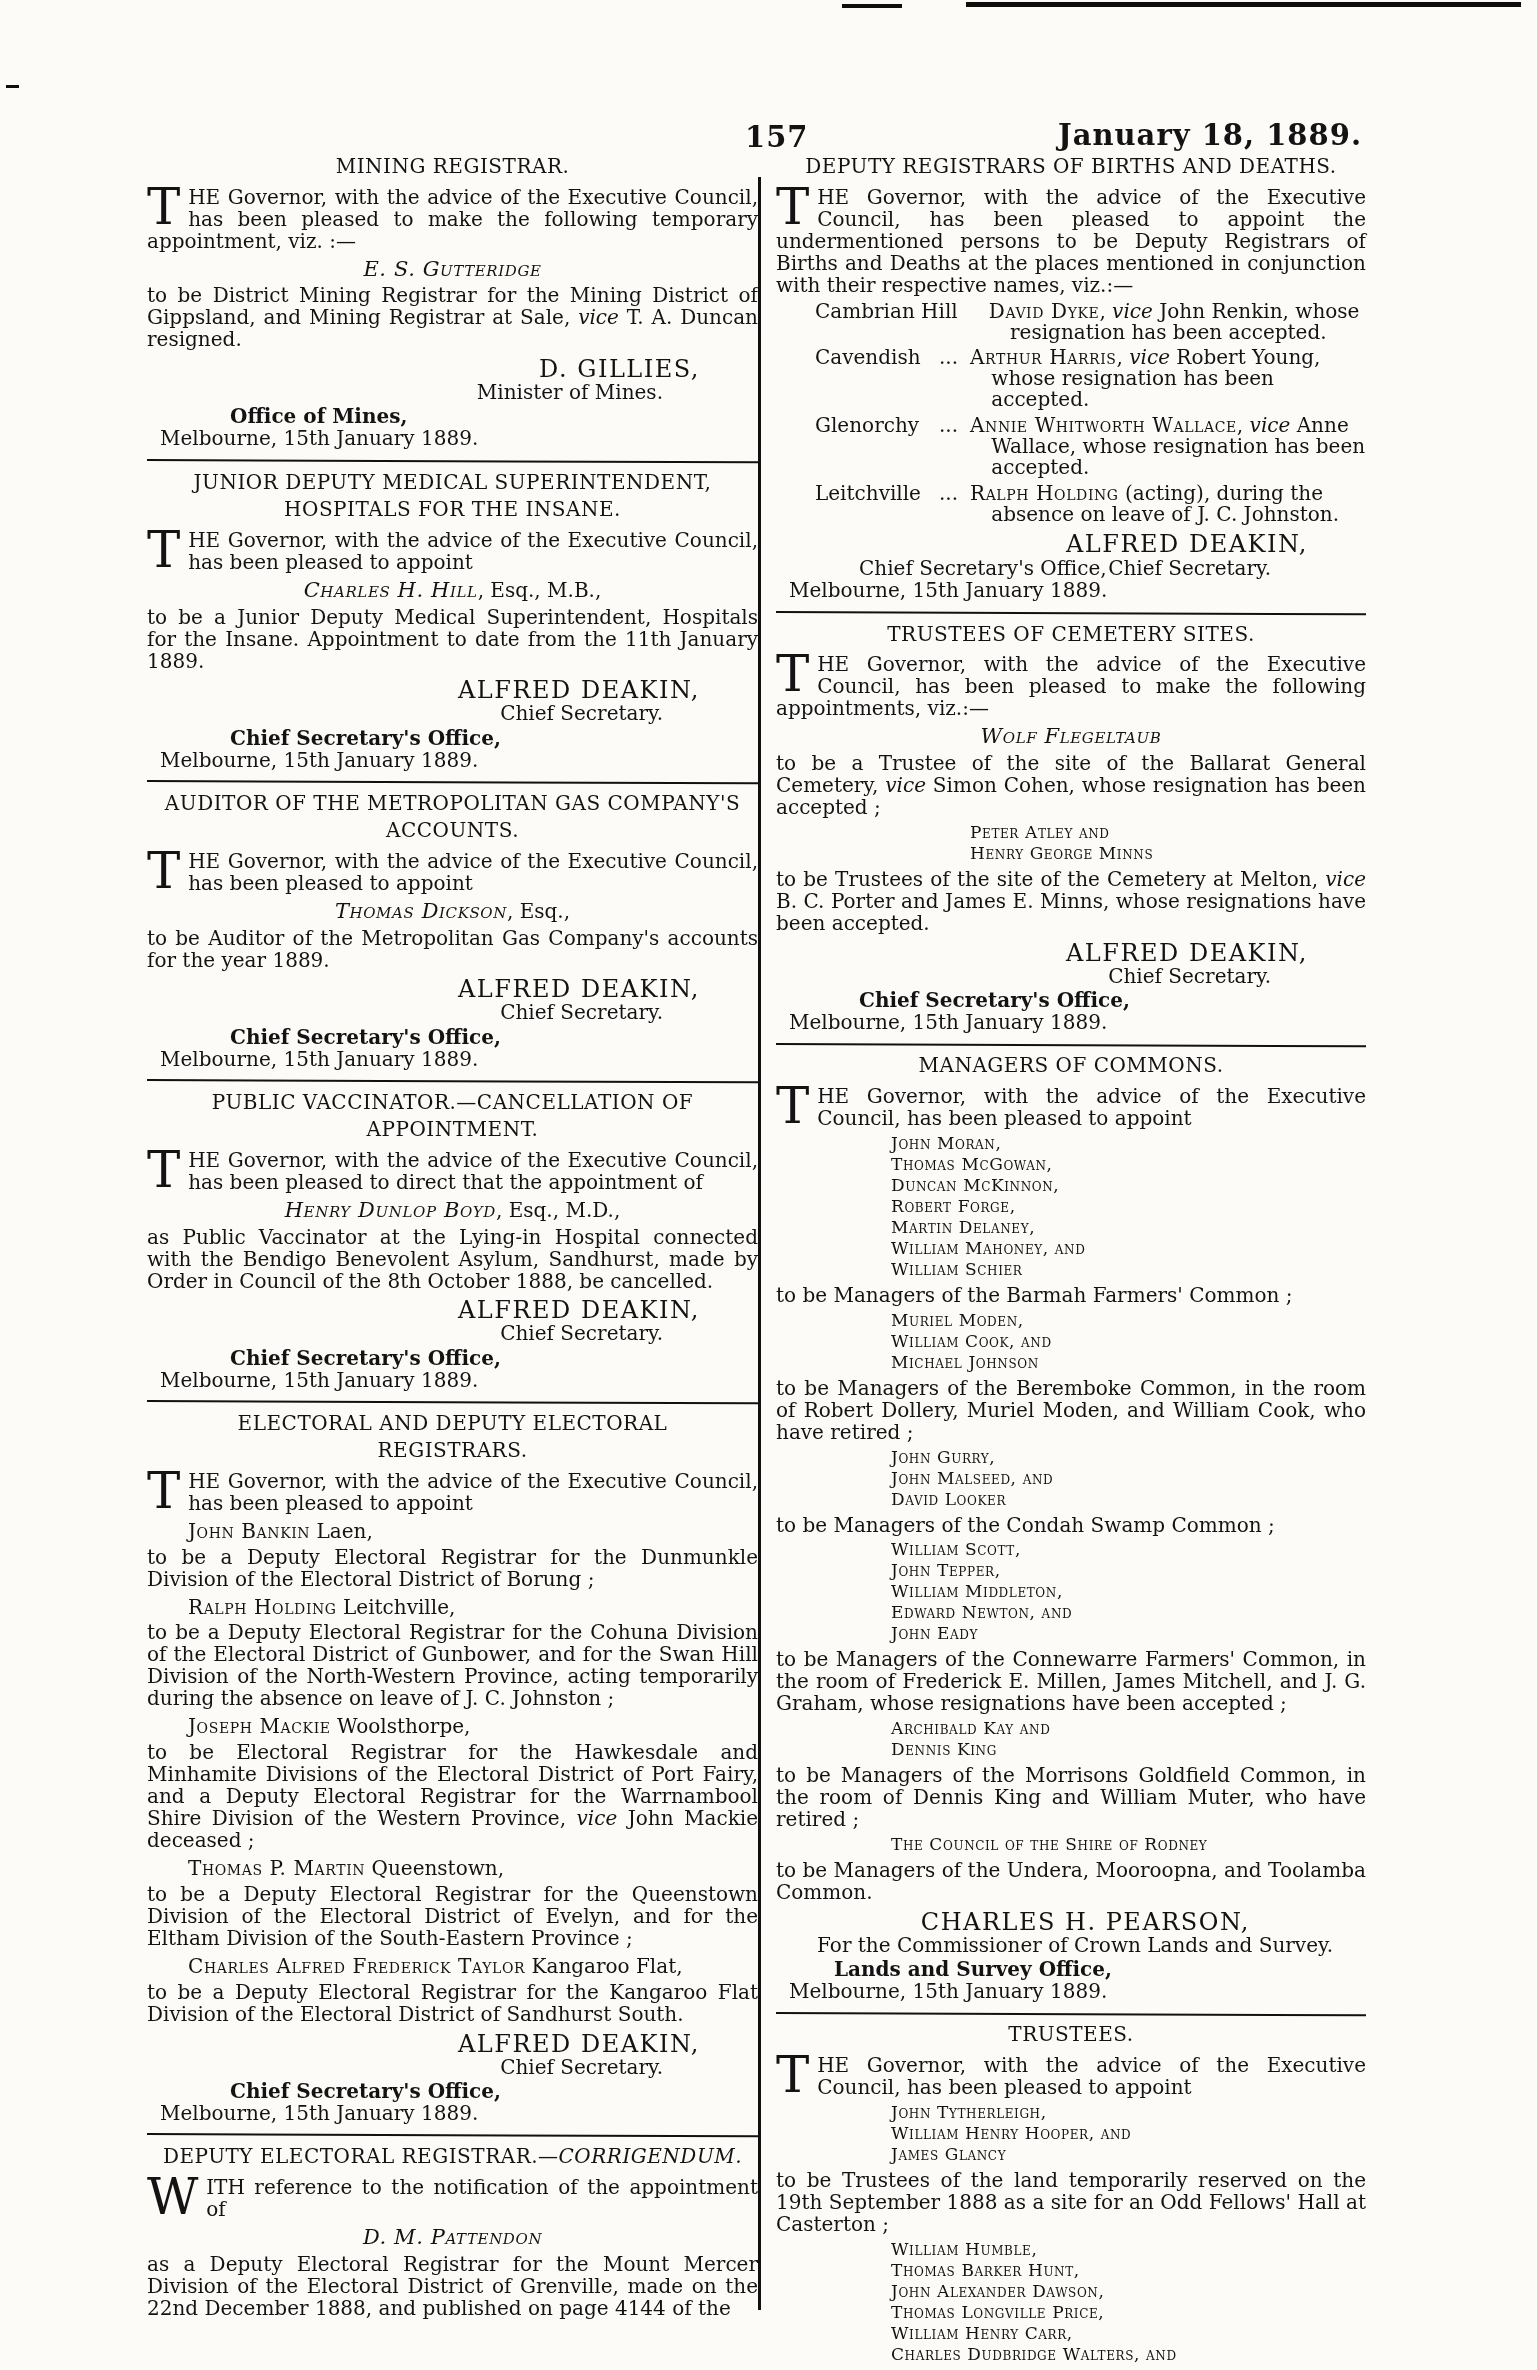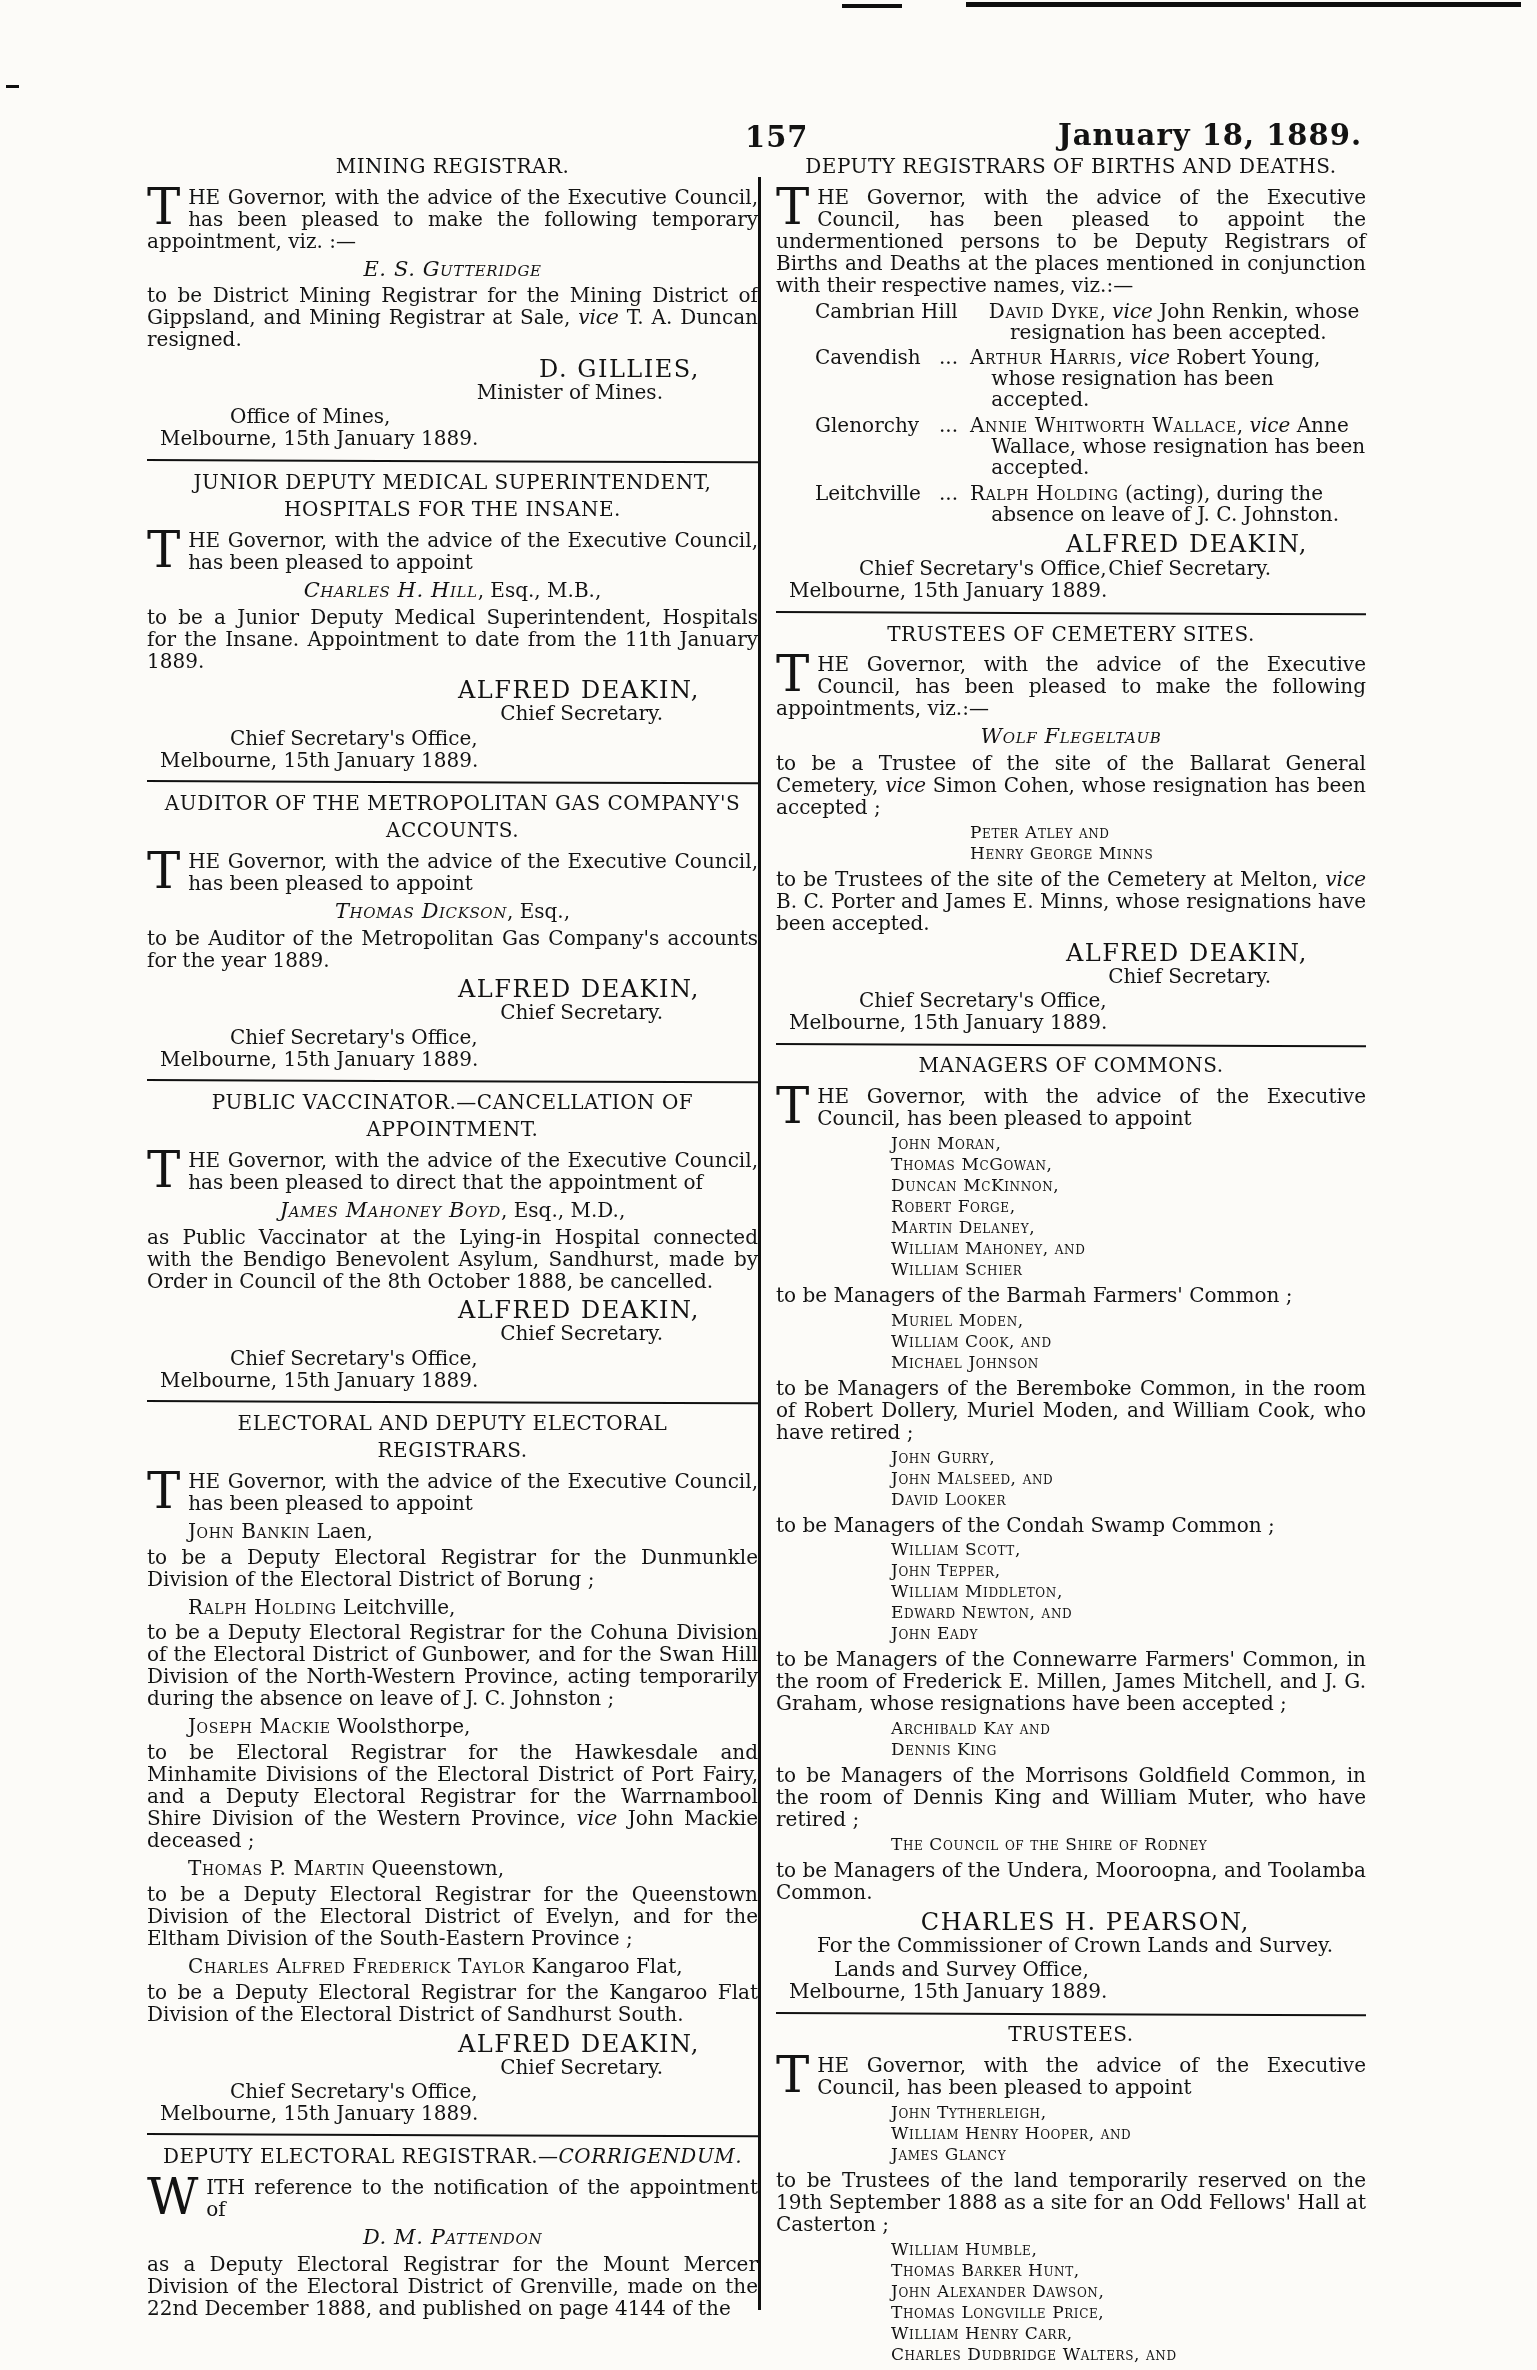--- a/index.html
+++ b/index.html
@@ -18,21 +18,21 @@
   .h1 { text-align:center; font-size:20px; line-height:27px; margin:1.9px 0 5.8px; letter-spacing:0.5px; clear:both; }
   .para { font-size:20px; line-height:22px; text-align:justify; margin:0 0 3.9px; }
   .dropcap { float:left; font-size:50px; line-height:39px; padding:1.9px 7.8px 0 0; }
   .cname { text-align:center; font-size:20px; margin:4.9px 0 3.9px; clear:both; }
   .sc { font-variant:small-caps; letter-spacing:0.6px; }
   .cname .sc { font-size:21px;font-style:italic; }
   .aname { margin:4.9px 0 2.9px 41px; font-size:20px; clear:both; }
   .sig-name { text-align:right; padding-right:58px; font-size:24px; line-height:26px; margin-top:5.8px; letter-spacing:1.5px; clear:both; }
   .sig-title { text-align:right; padding-right:95px; font-size:20px; line-height:21.3px; margin-bottom:1.9px; }
   .sig-title.wide { padding-right:33px; }
-  .office1 { margin-left:83px; font-size:20px; line-height:22px; }
+  .office1 { margin-left:83px; font-size:20px; line-height:22px;font-weight:bold; }
   .office2 { margin-left:13px; font-size:20px; line-height:22px; }
   .rule { border:none; border-top:2.9px solid #111; margin:9.7px 0 7.8px; transform:rotate(0.22deg); transform-origin:left center; clear:both; }
   .reg-row { display:flex; margin:4.9px 0; font-size:20px; line-height:21px; clear:both; }
   .reg-place { flex:0 0 124px; margin-left:39px; white-space:nowrap; }
   .reg-dots { flex:0 0 31px; }
   .reg-text { flex:1; padding-left:21.3px; text-indent:-21.3px; }
   .sig-row { display:flex; justify-content:space-between; font-size:20px; line-height:22px; }
   .sig-row .l { margin-left:83px; }
   .sig-row .r { margin-right:95px; }
   .nlist { margin:3.9px 0 3.9px 115px; font-size:17px; line-height:21px; clear:both; }
@@ -93,21 +93,21 @@
     <div class="office2" data-bind="left.auditor.office_line2">Melbourne, 15th January 1889.</div>
     <hr class="rule">
   </div>
 
   <div>
     <div class="h1">
         <div data-bind="left.vaccinator.heading_line1">PUBLIC VACCINATOR.—CANCELLATION OF</div>
         <div data-bind="left.vaccinator.heading_line2">APPOINTMENT.</div>
       </div>
     <div class="para"><span class="dropcap" data-bind="left.vaccinator.dropcap">T</span><span data-bind="left.vaccinator.intro">HE Governor, with the advice of the Executive Council, has been pleased to direct that the appointment of</span></div>
-    <div class="cname"><span class="sc" data-bind="left.vaccinator.appointee_sc">James Mahoney Boyd</span><span data-bind="left.vaccinator.appointee_rest">, Esq., M.D.,</span></div>
+    <div class="cname"><span class="sc" data-bind="left.vaccinator.appointee_sc">Henry Dunlop Boyd</span><span data-bind="left.vaccinator.appointee_rest">, Esq., M.D.,</span></div>
     <div class="para"><span data-bind="left.vaccinator.body_pre">as Public Vaccinator at the Lying-in Hospital connected with the Bendigo Benevolent Asylum, Sandhurst, made by Order in Council of the 8th October 1888, be cancelled.</span></div>
     <div class="sig-name" data-bind="left.vaccinator.sig_name">ALFRED DEAKIN,</div>
     <div class="sig-title" data-bind="left.vaccinator.sig_title">Chief Secretary.</div>
     <div class="office1" data-bind="left.vaccinator.office_line1">Chief Secretary's Office,</div>
     <div class="office2" data-bind="left.vaccinator.office_line2">Melbourne, 15th January 1889.</div>
     <hr class="rule">
   </div>
 
   <div>
     <div class="h1">

